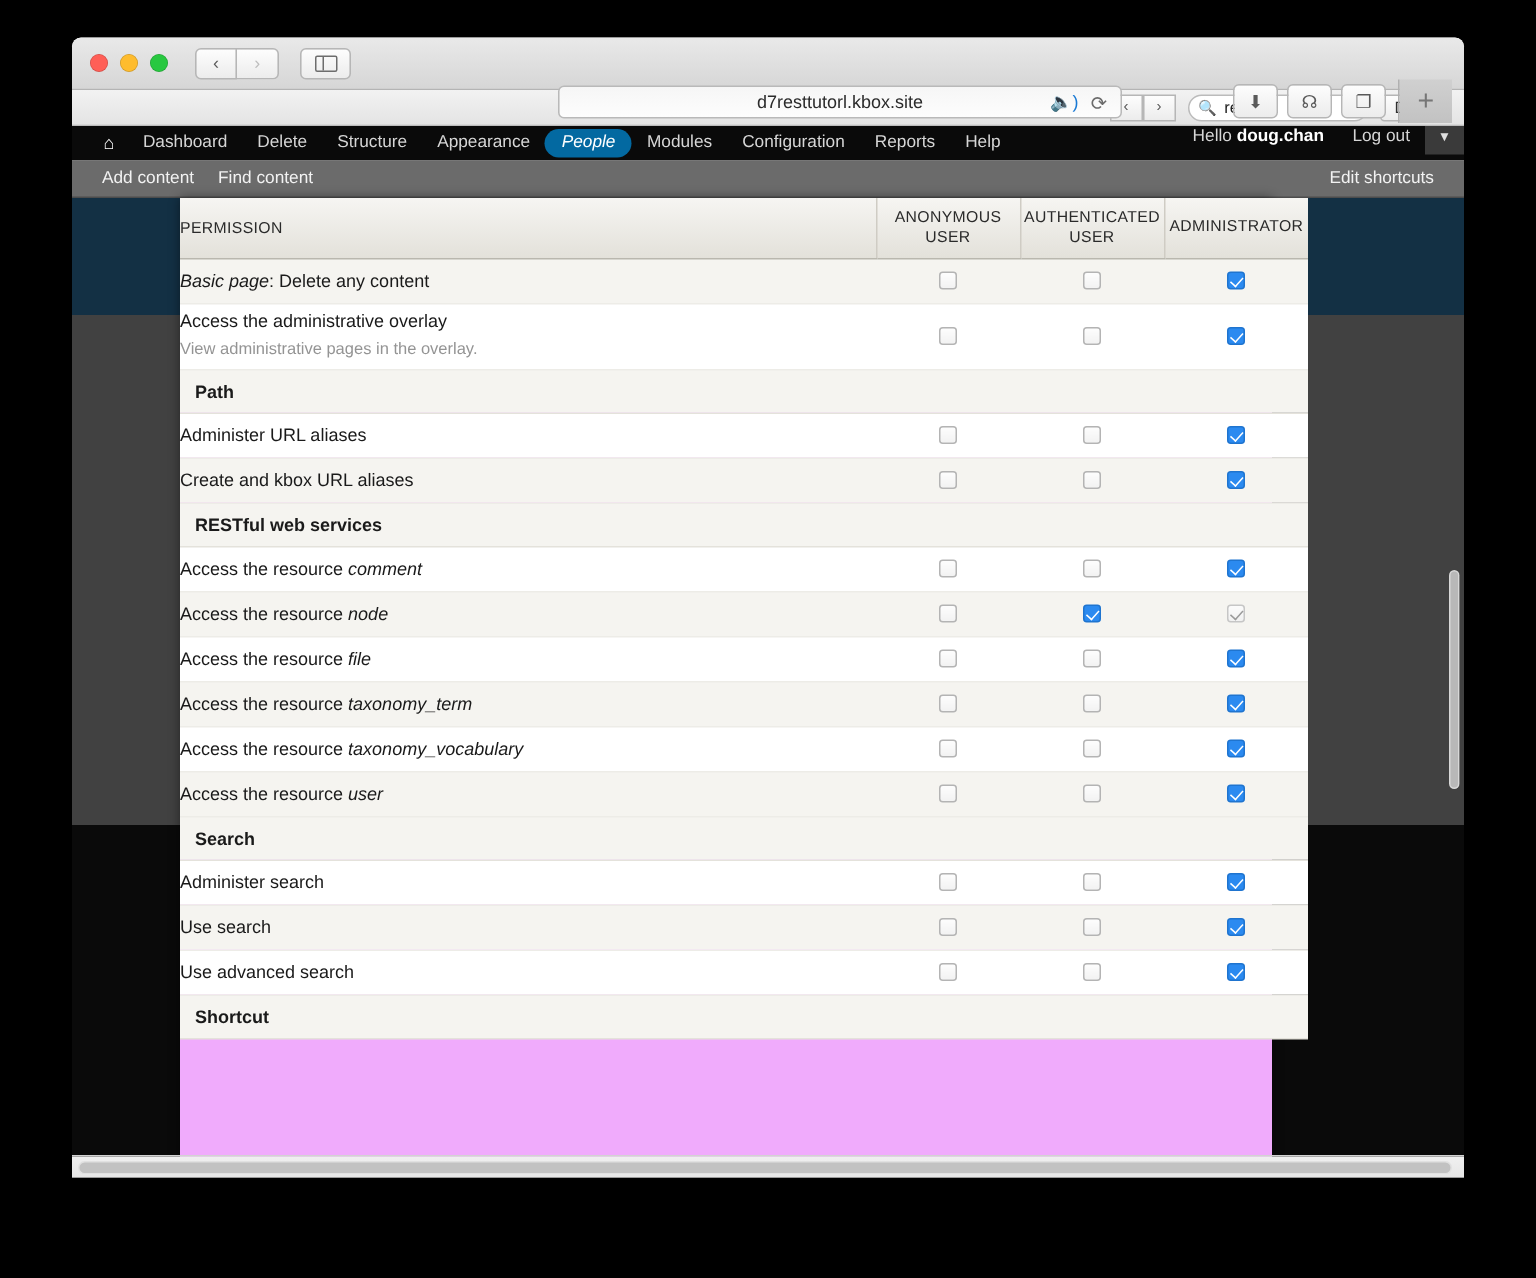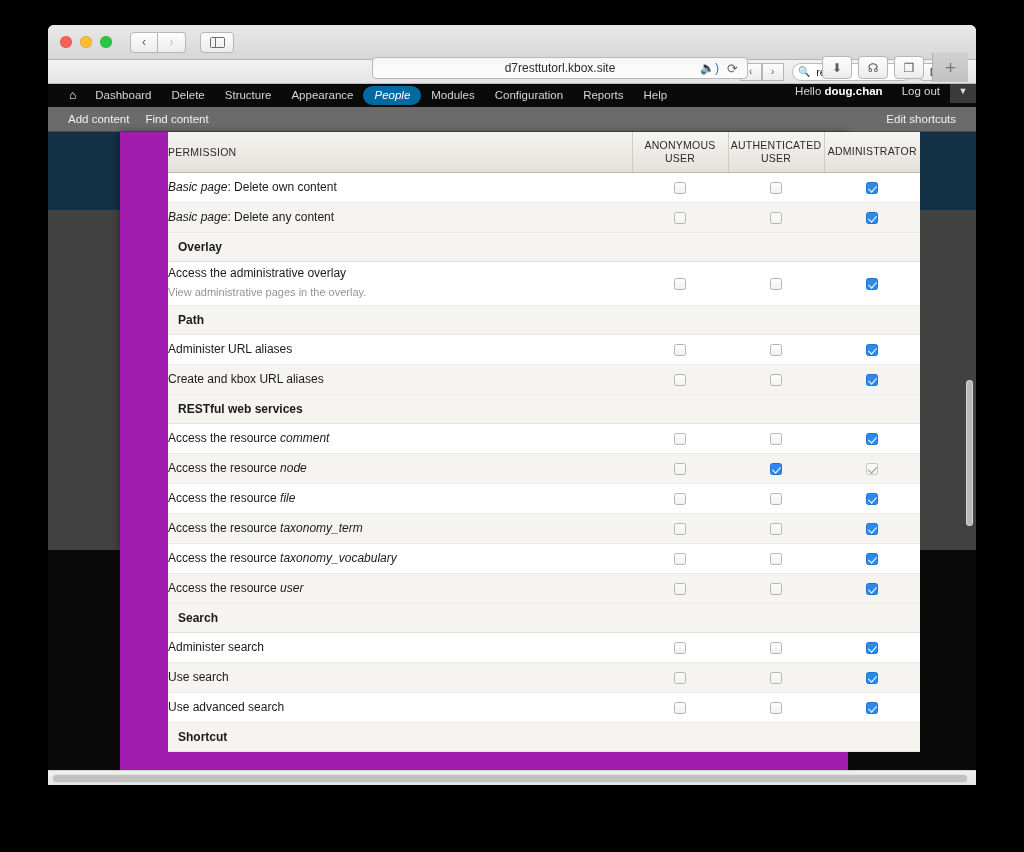--- a/index.html
+++ b/index.html
@@ -135,21 +135,21 @@
   
   .bands { position:absolute; left:0; right:0; top:48px; bottom:0; }
   .band { position:absolute; left:0; right:0; }
   .band.navy { top:0;   height:78px;  background:#133044; }
   .band.grey { top:78px; height:340px; background:#414141; }
   .band.black{ top:418px; bottom:0;   background:#0a0a0a; }
 
   
   .content {
     position:absolute; left: 72px; top: 48px; width: 728px; bottom: 0;
-    background: #a21caf; box-shadow: 0 0 7px rgba(0,0,0,.45); padding-left: 48px;
+    background: #f0abfc; box-shadow: 0 0 7px rgba(0,0,0,.45);
   }
 
   
   table.perm { width: 100%; border-collapse: collapse; table-layout: fixed; }
   table.perm th, table.perm td { padding: 0; }
 
   thead th {
     background: linear-gradient(to bottom,#f6f5f2,#e3e1da);
     border-bottom: 1px solid #b9b7ae;
     font-size: 10.5px; letter-spacing: .25px; color: #2a2a2a;
@@ -313,34 +313,25 @@
         </colgroup>
         <thead>
           <tr>
             <th class="col-perm">PERMISSION</th>
             <th class="col-role">ANONYMOUS USER</th>
             <th class="col-role">AUTHENTICATED USER</th>
             <th class="col-role">ADMINISTRATOR</th>
           </tr>
         </thead>
         <tbody id="perm-body">
-            <tr class="perm-row odd">
-              <td class="label"><em>Basic page</em>: Delete own content</td>
-              <td class="cb"><span class="chk"></span></td>
-              <td class="cb"><span class="chk"></span></td>
-              <td class="cb"><span class="chk on"></span></td>
-            </tr>
             <tr class="perm-row even">
               <td class="label"><em>Basic page</em>: Delete any content</td>
               <td class="cb"><span class="chk"></span></td>
               <td class="cb"><span class="chk"></span></td>
               <td class="cb"><span class="chk on"></span></td>
-            </tr>
-            <tr class="section">
-              <td colspan="4">Overlay</td>
             </tr>
             <tr class="perm-row odd tall">
               <td class="label">Access the administrative overlay<span class="desc">View administrative pages in the overlay.</span></td>
               <td class="cb"><span class="chk"></span></td>
               <td class="cb"><span class="chk"></span></td>
               <td class="cb"><span class="chk on"></span></td>
             </tr>
             <tr class="section">
               <td colspan="4">Path</td>
             </tr>

